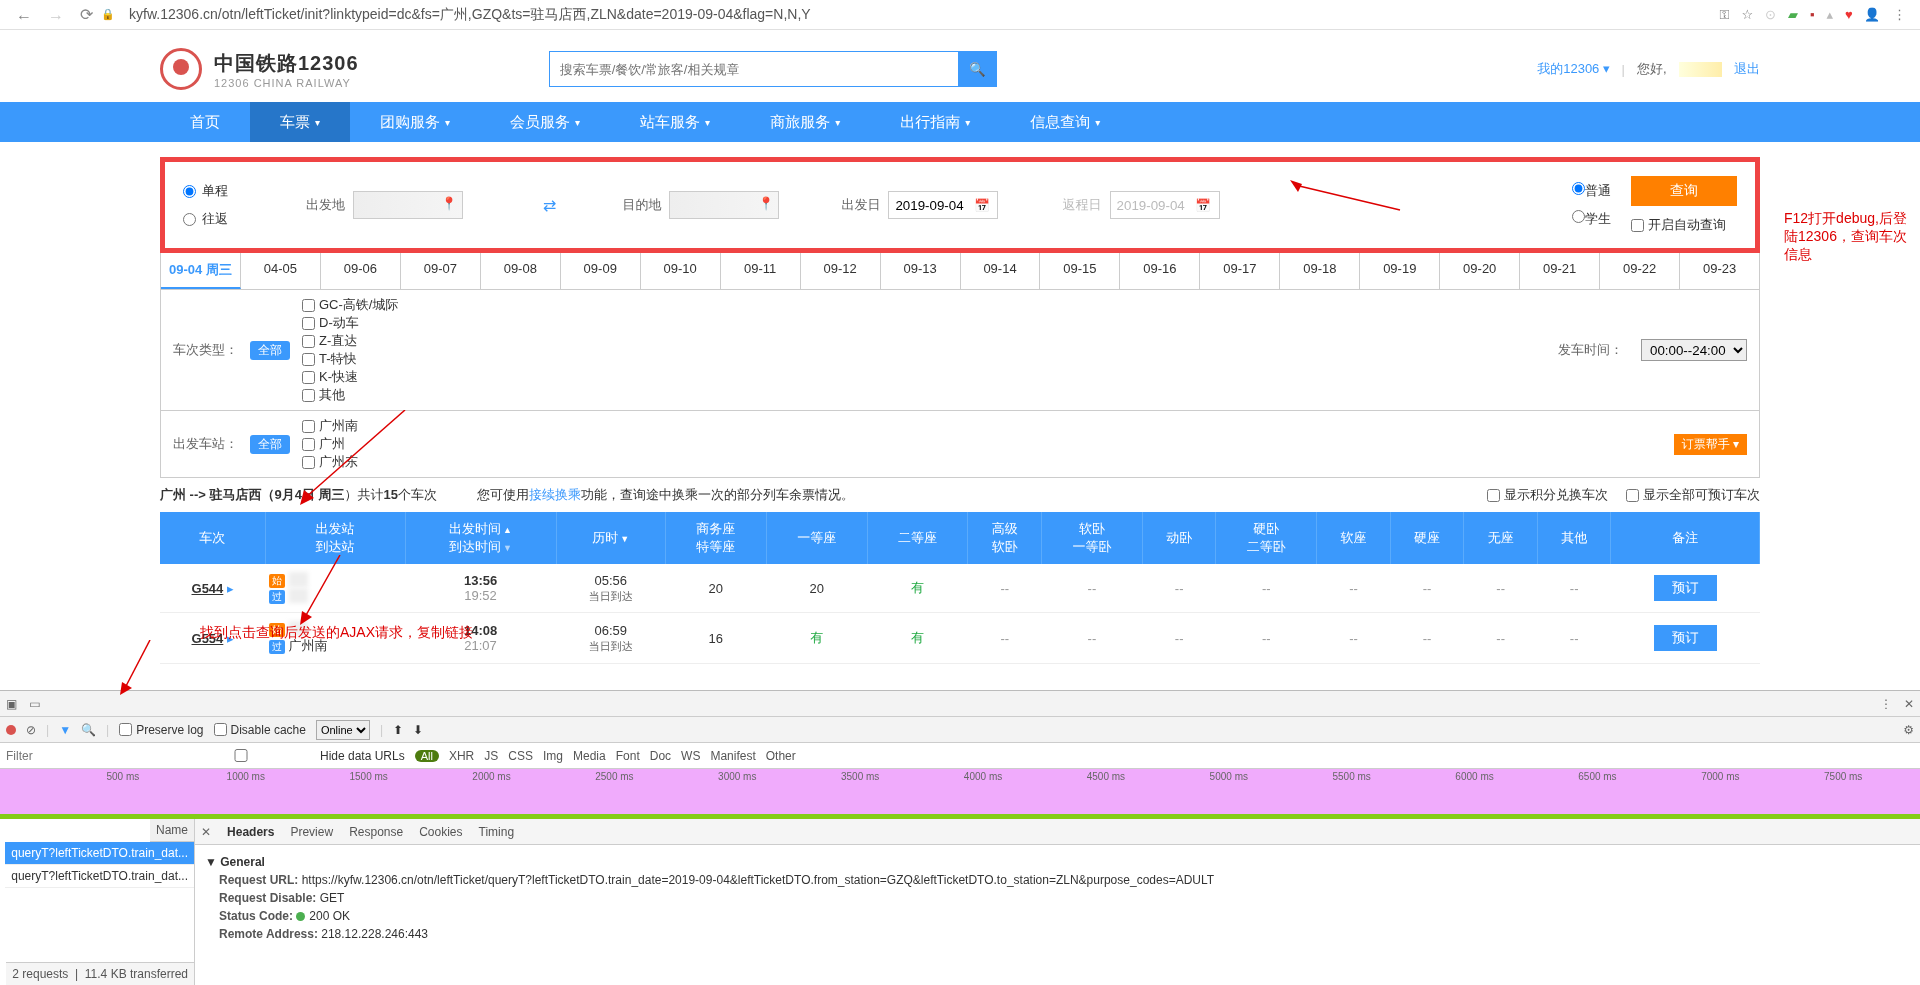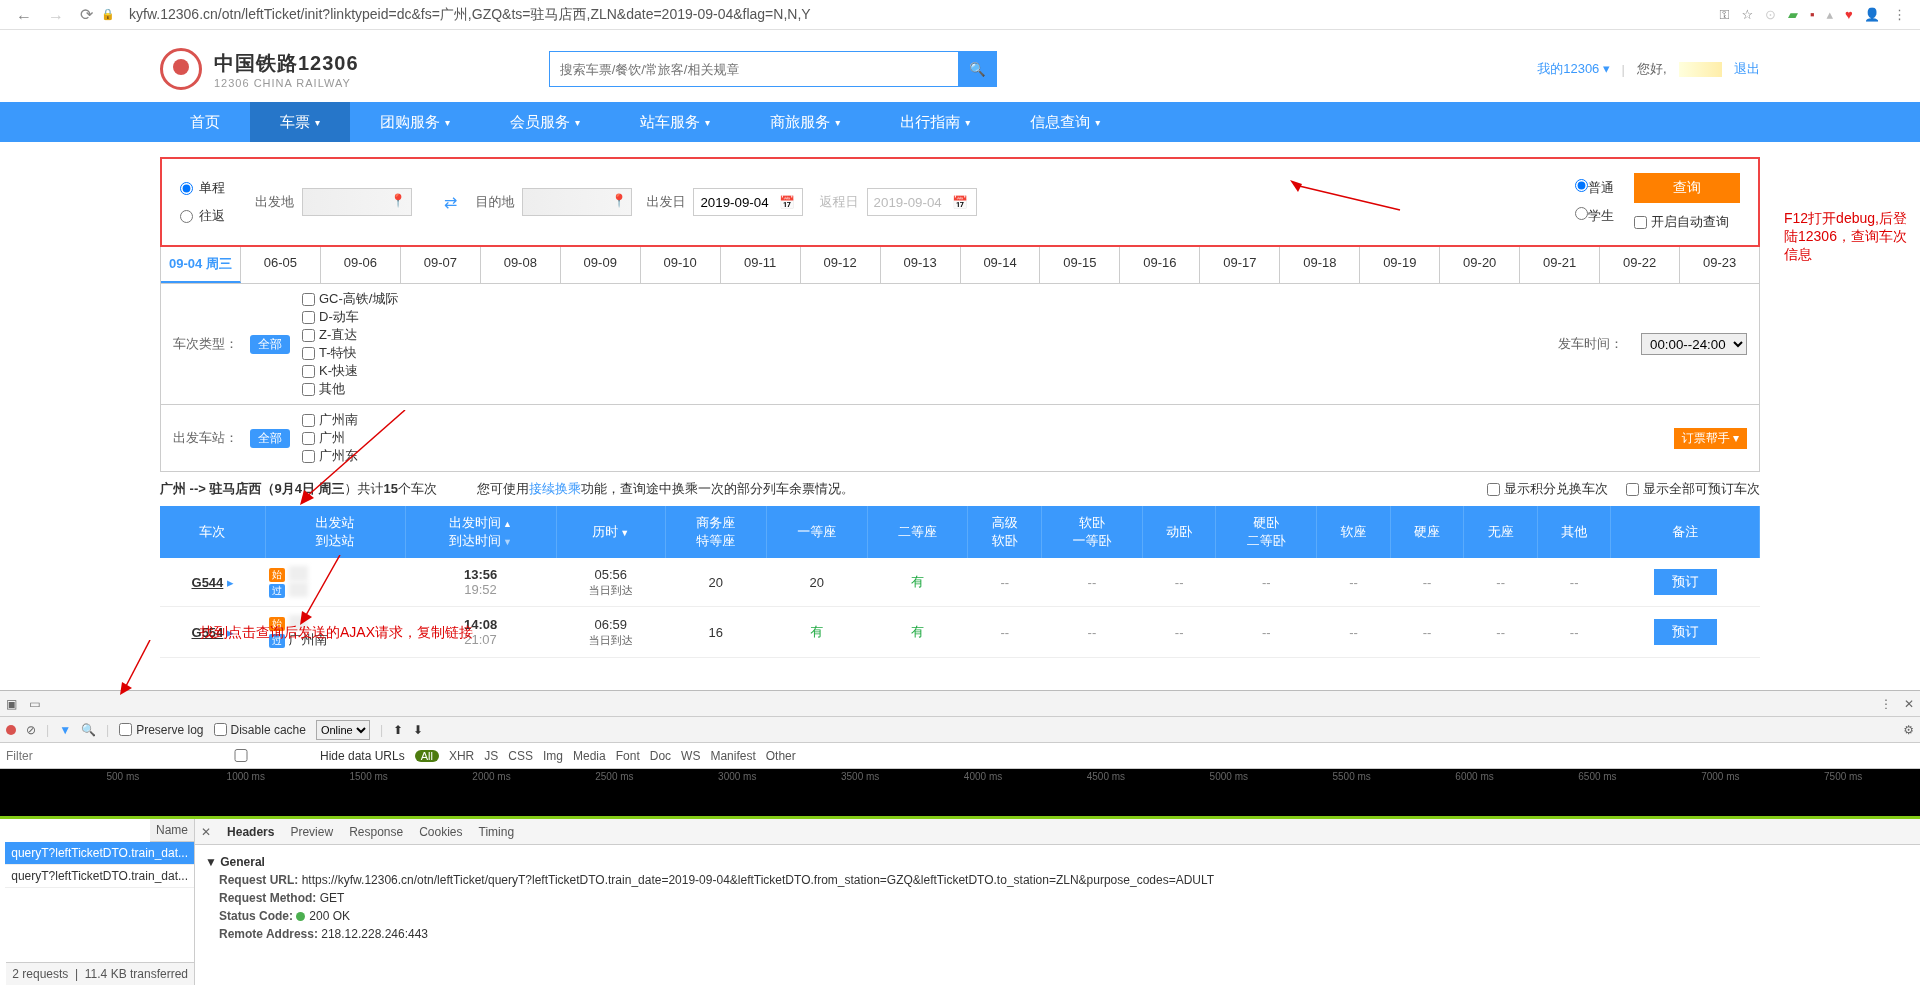--- a/index.html
+++ b/index.html
@@ -26,21 +26,21 @@
 .user-links { margin-left: auto; display: flex; align-items: center; gap: 12px; color: #666; font-size: 13px; }
 .user-links a { color: #3b99fc; text-decoration: none; }
 
 
 .main-nav { background: #3b99fc; height: 40px; display: flex; padding: 0 160px; }
 .main-nav .item { color: #fff; padding: 0 30px; display: flex; align-items: center; cursor: pointer; font-size: 15px; }
 .main-nav .item.active { background: #2676c9; }
 .chevron { margin-left: 5px; font-size: 10px; }
 
 
-.search-form { margin: 15px 160px 0; border: 2px solid #ef4444; padding: 14px 18px; display: flex; align-items: center; }
+.search-form { margin: 15px 160px 0; border: 5px solid #ef4444; padding: 14px 18px; display: flex; align-items: center; gap: 48px; }
 .trip-type { display: flex; flex-direction: column; gap: 10px; margin-right: 30px; }
 .trip-type label { display: flex; align-items: center; gap: 6px; }
 .field { margin-right: 14px; display: flex; align-items: center; }
 .field-label { color: #666; margin-right: 8px; }
 .field-input { border: 1px solid #ccc; height: 28px; width: 110px; padding: 0 6px; position: relative; }
 .field-input.blur { background: linear-gradient(90deg,#eee,#f5f5f5); color: transparent; }
 .pin-icon { color: #3b99fc; position: absolute; right: 4px; top: 4px; }
 .cal-icon { color: #3b99fc; margin-left: -24px; margin-right: 10px; z-index: 1; }
 .swap-icon { color: #3b99fc; margin: 0 18px; font-size: 16px; }
 .right-group { margin-left: auto; display: flex; align-items: center; gap: 20px; }
@@ -86,21 +86,21 @@
 .dt-tabs .icon-btn { padding: 0 6px; color: #666; cursor: pointer; }
 .dt-tabs .tab { padding: 0 10px; height: 100%; display: flex; align-items: center; cursor: pointer; color: #555; }
 .dt-tabs .tab.active { border-bottom: 2px solid #3b99fc; color: #333; }
 .dt-tabs .spacer { flex: 1; }
 .dt-toolbar { display: flex; align-items: center; border-bottom: 1px solid #ccc; height: 26px; padding: 0 6px; gap: 10px; background: #f3f3f3; }
 .dt-toolbar .dot { width: 10px; height: 10px; border-radius: 50%; background: #d9534f; }
 .dt-toolbar select { height: 20px; border: 1px solid #aaa; font-size: 11px; }
 .dt-filter { display: flex; align-items: center; border-bottom: 1px solid #ccc; height: 26px; padding: 0 6px; gap: 10px; background: #fff; }
 .dt-filter input { border: none; width: 150px; font-size: 12px; }
 .dt-filter .pill { background: #4d7c0f; color: #fff; border-radius: 8px; padding: 0 6px; font-size: 11px; }
-.dt-timeline { height: 50px; border-bottom: 3px solid #84cc16; background: #000000; position: relative; }
+.dt-timeline { height: 50px; border-bottom: 5px solid #84cc16; background: #f0abfc; position: relative; }
 .dt-timeline .tick { position: absolute; top: 2px; font-size: 10px; color: #666; transform: translateX(-50%); }
 .dt-body { flex: 1; display: flex; overflow: hidden; }
 .dt-reqs { width: 195px; border-right: 1px solid #ccc; display: flex; flex-direction: column; background: #fff; align-items: flex-end; }
 .dt-reqs .hdr { background: #f0f0f0; border-bottom: 1px solid #ccc; padding: 4px 6px; color: #555; }
 .dt-reqs .req { padding: 4px 6px; cursor: pointer; white-space: nowrap; overflow: hidden; text-overflow: ellipsis; border-bottom: 1px solid #eee; }
 .dt-reqs .req.sel { background: #3b99fc; color: #fff; }
 .dt-status { border-top: 1px solid #ccc; padding: 4px 6px; color: #555; background: #f5f5f5; margin-top: auto; }
 .dt-detail { flex: 1; display: flex; flex-direction: column; background: #fff; }
 .dt-detail-tabs { display: flex; border-bottom: 1px solid #ccc; height: 26px; align-items: center; padding: 0 6px; gap: 16px; background: #f5f5f5; }
 .dt-detail-tabs .x { cursor: pointer; color: #666; }
@@ -239,21 +239,21 @@
       <div class="auto-query">
           <input type="checkbox" style="">
           <span>开启自动查询</span>
         </div>
     </div>
   </div>
 </div>
 
 <div class="date-tabs" id="date-tabs">
     <div class="date-tab active">09-04 周三</div>
-    <div class="date-tab">06-05</div>
+    <div class="date-tab">04-05</div>
     <div class="date-tab">09-06</div>
     <div class="date-tab">09-07</div>
     <div class="date-tab">09-08</div>
     <div class="date-tab">09-09</div>
     <div class="date-tab">09-10</div>
     <div class="date-tab">09-11</div>
     <div class="date-tab">09-12</div>
     <div class="date-tab">09-13</div>
     <div class="date-tab">09-14</div>
     <div class="date-tab">09-15</div>
@@ -456,19 +456,19 @@
         <span class="x">✕</span>
         <span class="dtab active">Headers</span>
         <span class="dtab">Preview</span>
         <span class="dtab">Response</span>
         <span class="dtab">Cookies</span>
         <span class="dtab">Timing</span>
       </div>
       <div class="dt-detail-body">
         <div class="section">▼ <span>General</span></div>
         <div class="row"><span class="k">Request URL:</span> <span>https://kyfw.12306.cn/otn/leftTicket/queryT?leftTicketDTO.train_date=2019-09-04&amp;leftTicketDTO.from_station=GZQ&amp;leftTicketDTO.to_station=ZLN&amp;purpose_codes=ADULT</span></div>
-        <div class="row"><span class="k">Request Method:</span> <span>GET</span></div>
+        <div class="row"><span class="k">Request Disable:</span> <span>GET</span></div>
         <div class="row"><span class="k">Status Code:</span> <span class="ok-dot"></span><span>200 OK</span></div>
         <div class="row"><span class="k">Remote Address:</span> <span>218.12.228.246:443</span></div>
       </div>
     </div>
   </div>
 </div>
 
 </body></html>

